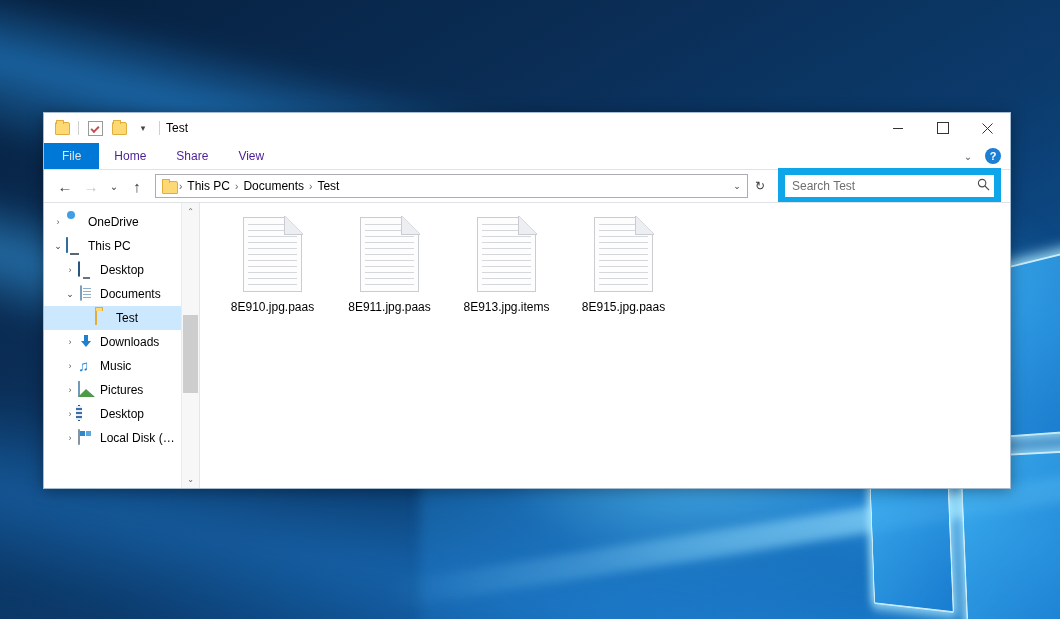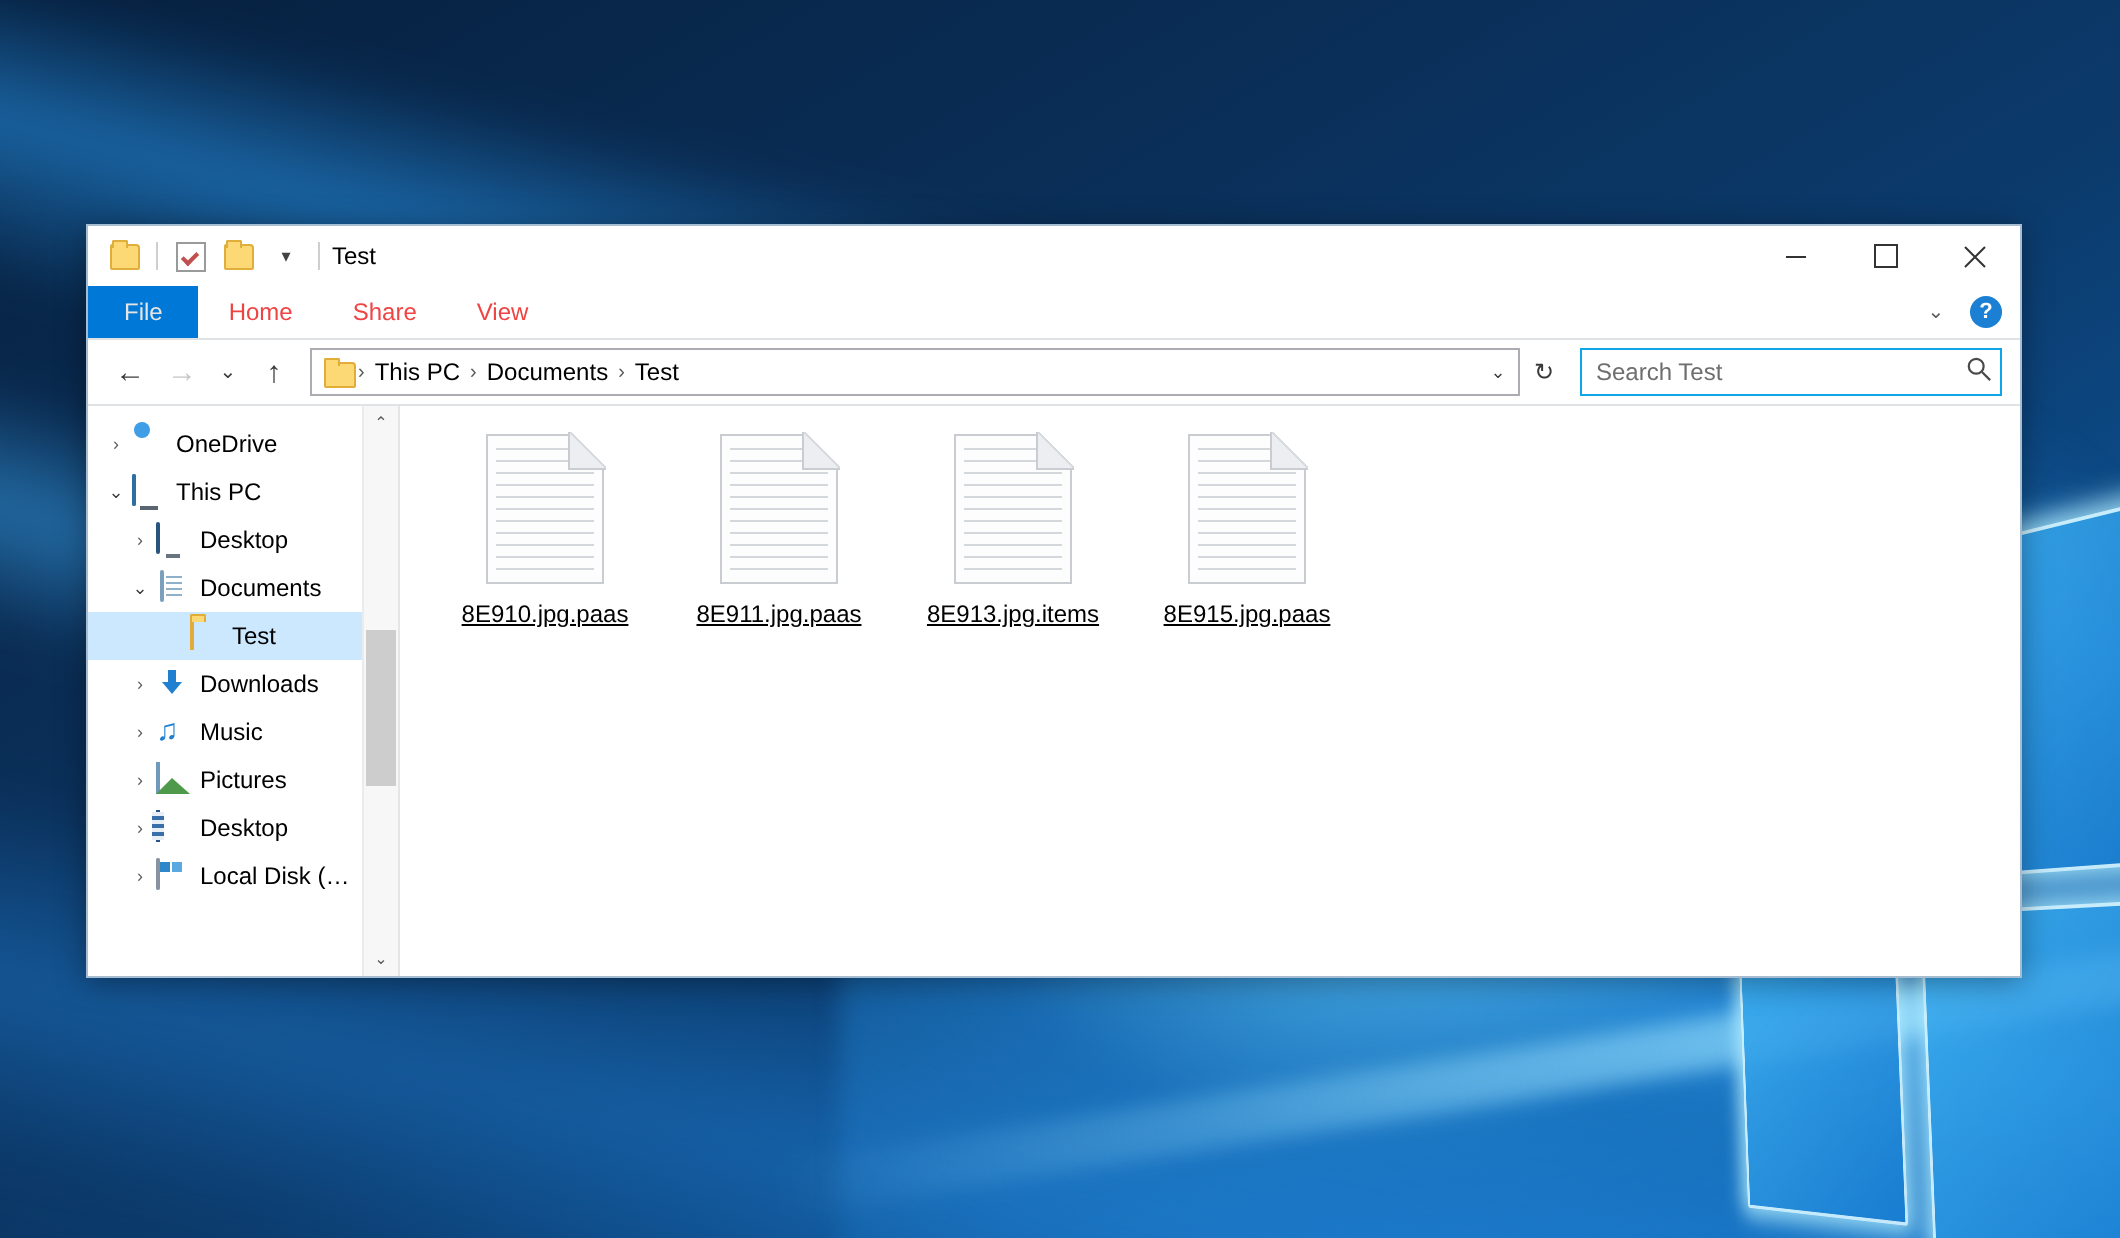--- a/index.html
+++ b/index.html
@@ -201,21 +201,21 @@
     display: flex;
     align-items: stretch;
     border-bottom: 1px solid #dfe3e6;
     flex: none;
   }
   .tab {
     padding: 0 15px;
     display: flex;
     align-items: center;
     font-size: 12px;
-    color: #ef4444;
+    color: #4c1d95;
   }
   .tab.file {
     background: #0078d7;
     color: #e5e5e5;
     padding: 0 18px;
   }
   #ribbon-right {
     margin-left: auto;
     display: flex;
     align-items: center;
@@ -300,21 +300,21 @@
   }
   .refresh-btn {
     width: 20px; height: 22px;
     display: flex; align-items: center; justify-content: center;
     font-size: 12px;
     color: #3a3a3a;
   }
   #searchbox {
     width: 198px;
     height: 22px;
-    border: 1px solid #0ea5e9;
+    border: 7px solid #0ea5e9;
     background: #fff;
     display: flex;
     align-items: center;
     padding: 0 4px 0 7px;
     margin-left: 6px;
     flex: none;
   }
   #search-input {
     flex: 1;
     border: none;
@@ -623,21 +623,20 @@
     position: absolute;
     left: 5px; top: 7px;
     width: 33px; height: 17px;
     background: repeating-linear-gradient(to bottom, #d4d8dd 0 1px, transparent 1px 6px);
   }
   .file-name {
     font-size: 12px;
     color: #000;
     text-align: center;
     white-space: nowrap;
-    text-decoration: underline;
   }
 
   
   #statusbar {
     height: 25px;
     flex: none;
     border-top: 1px solid #dfe3e6;
     background: #fff;
     display: flex;
     align-items: center;

